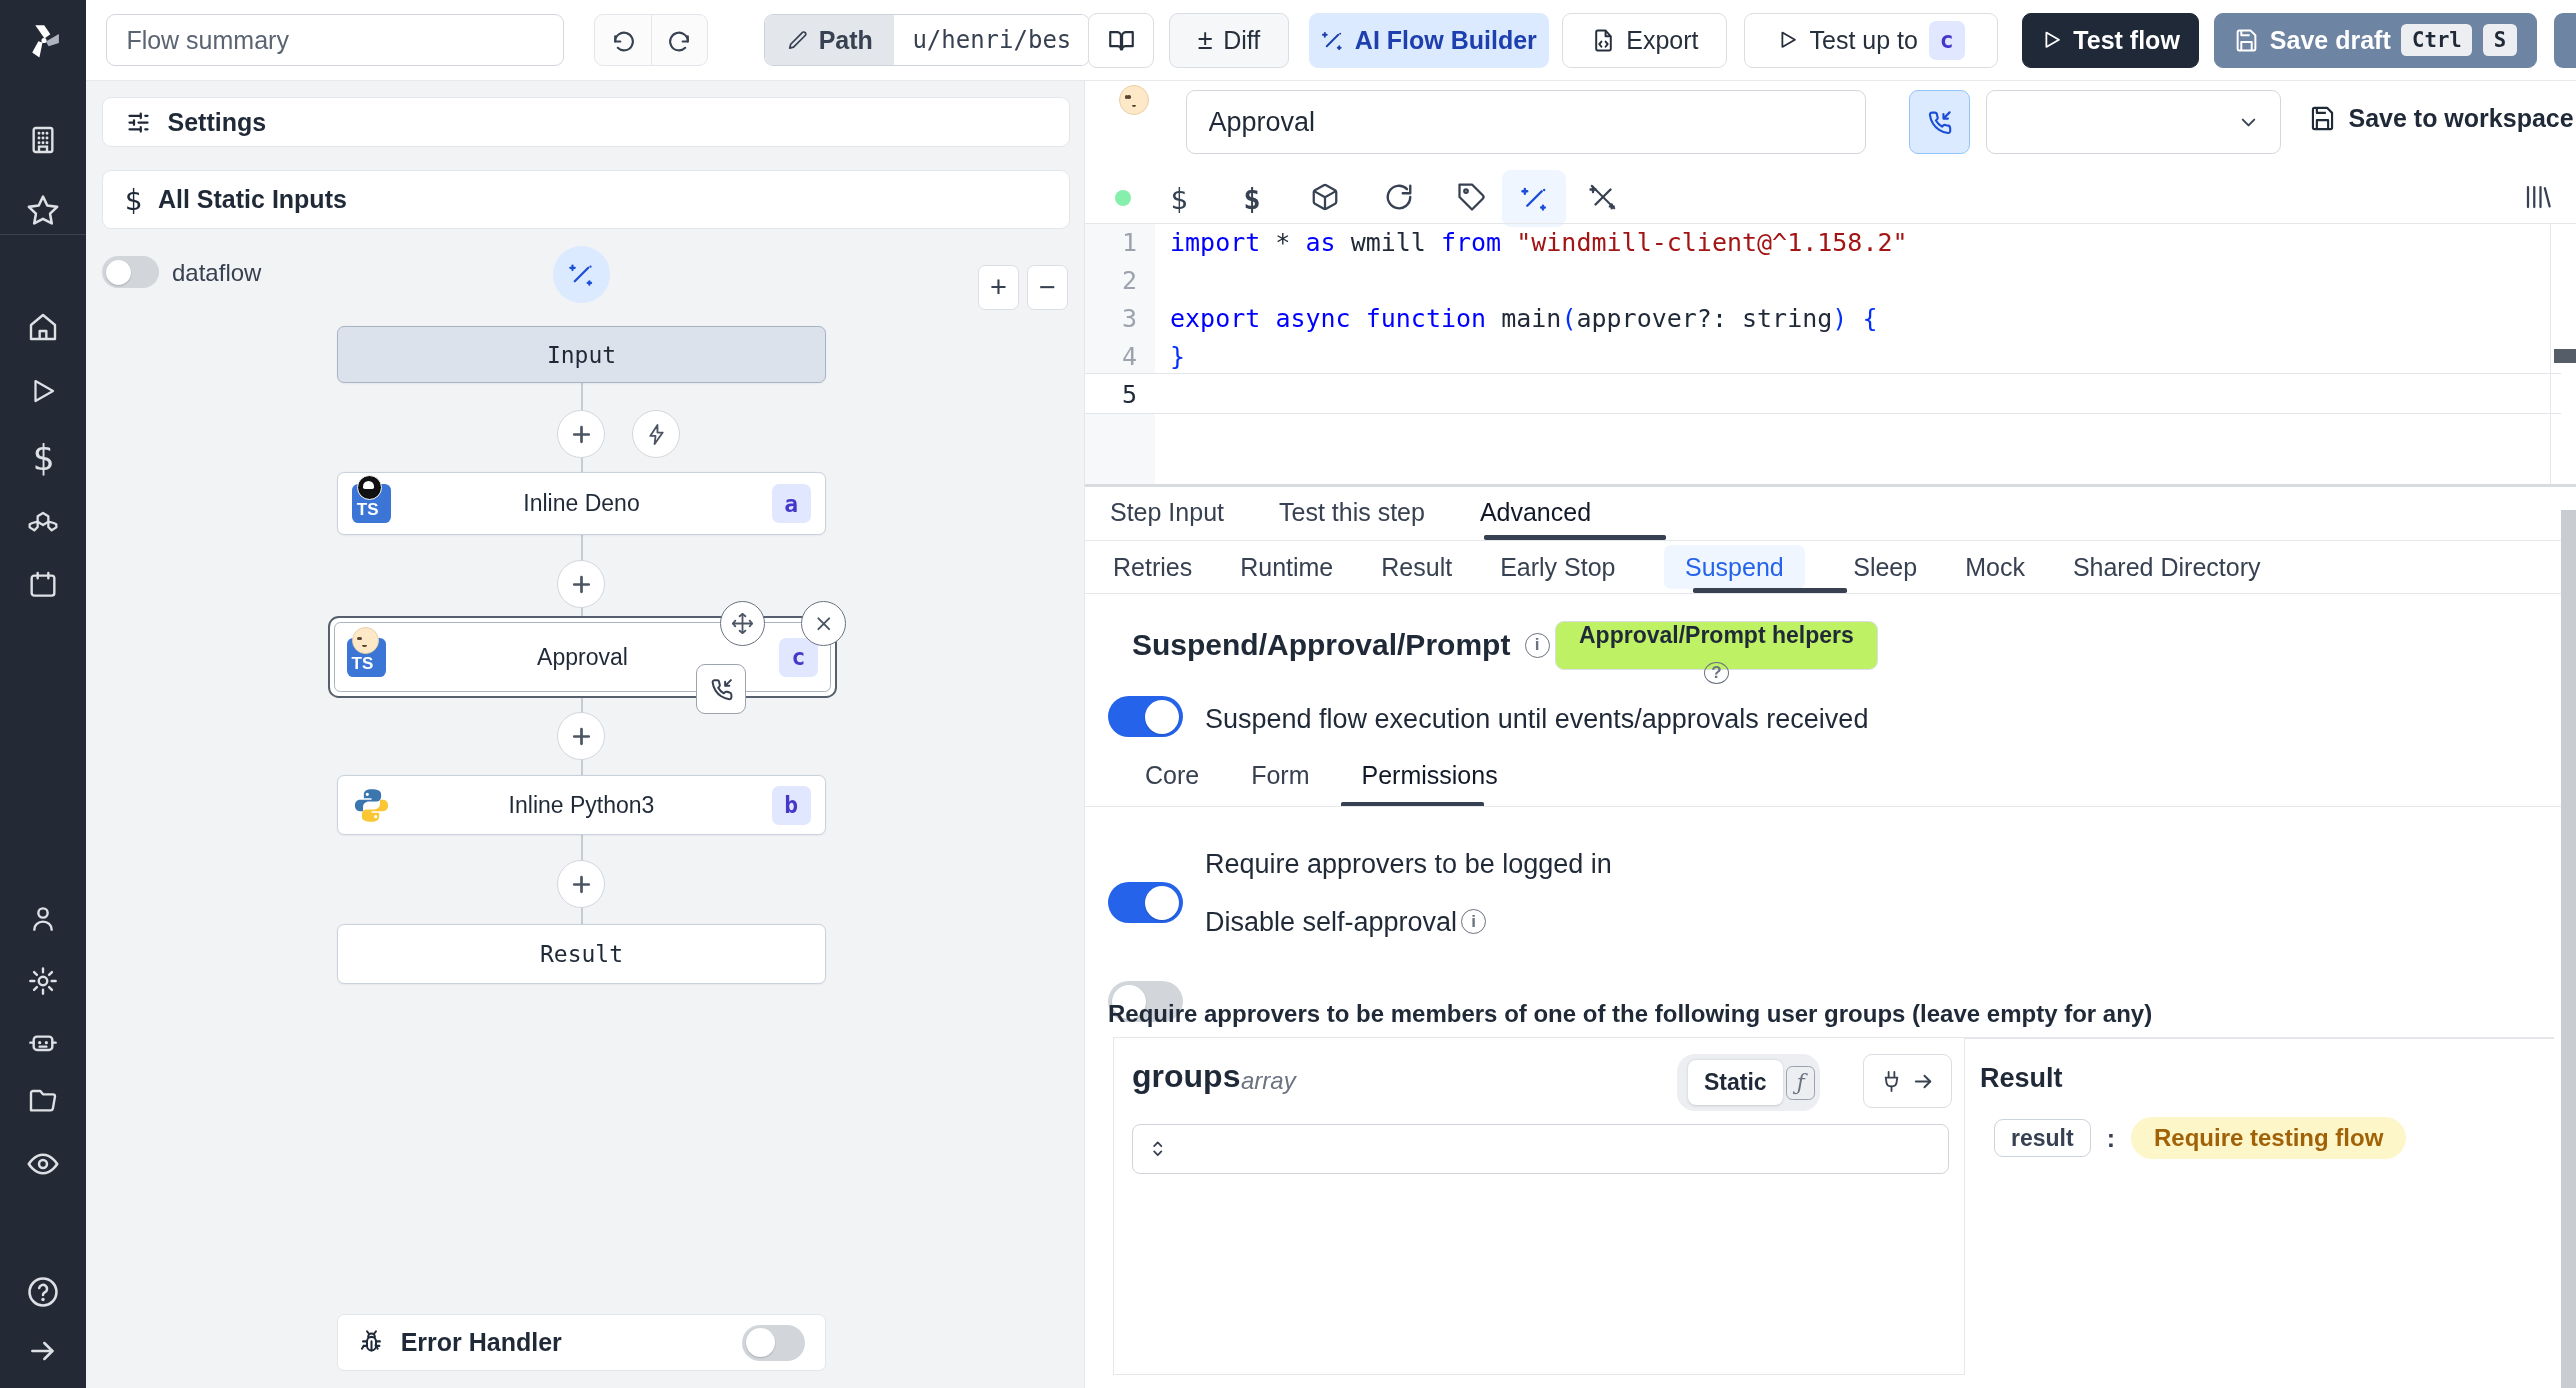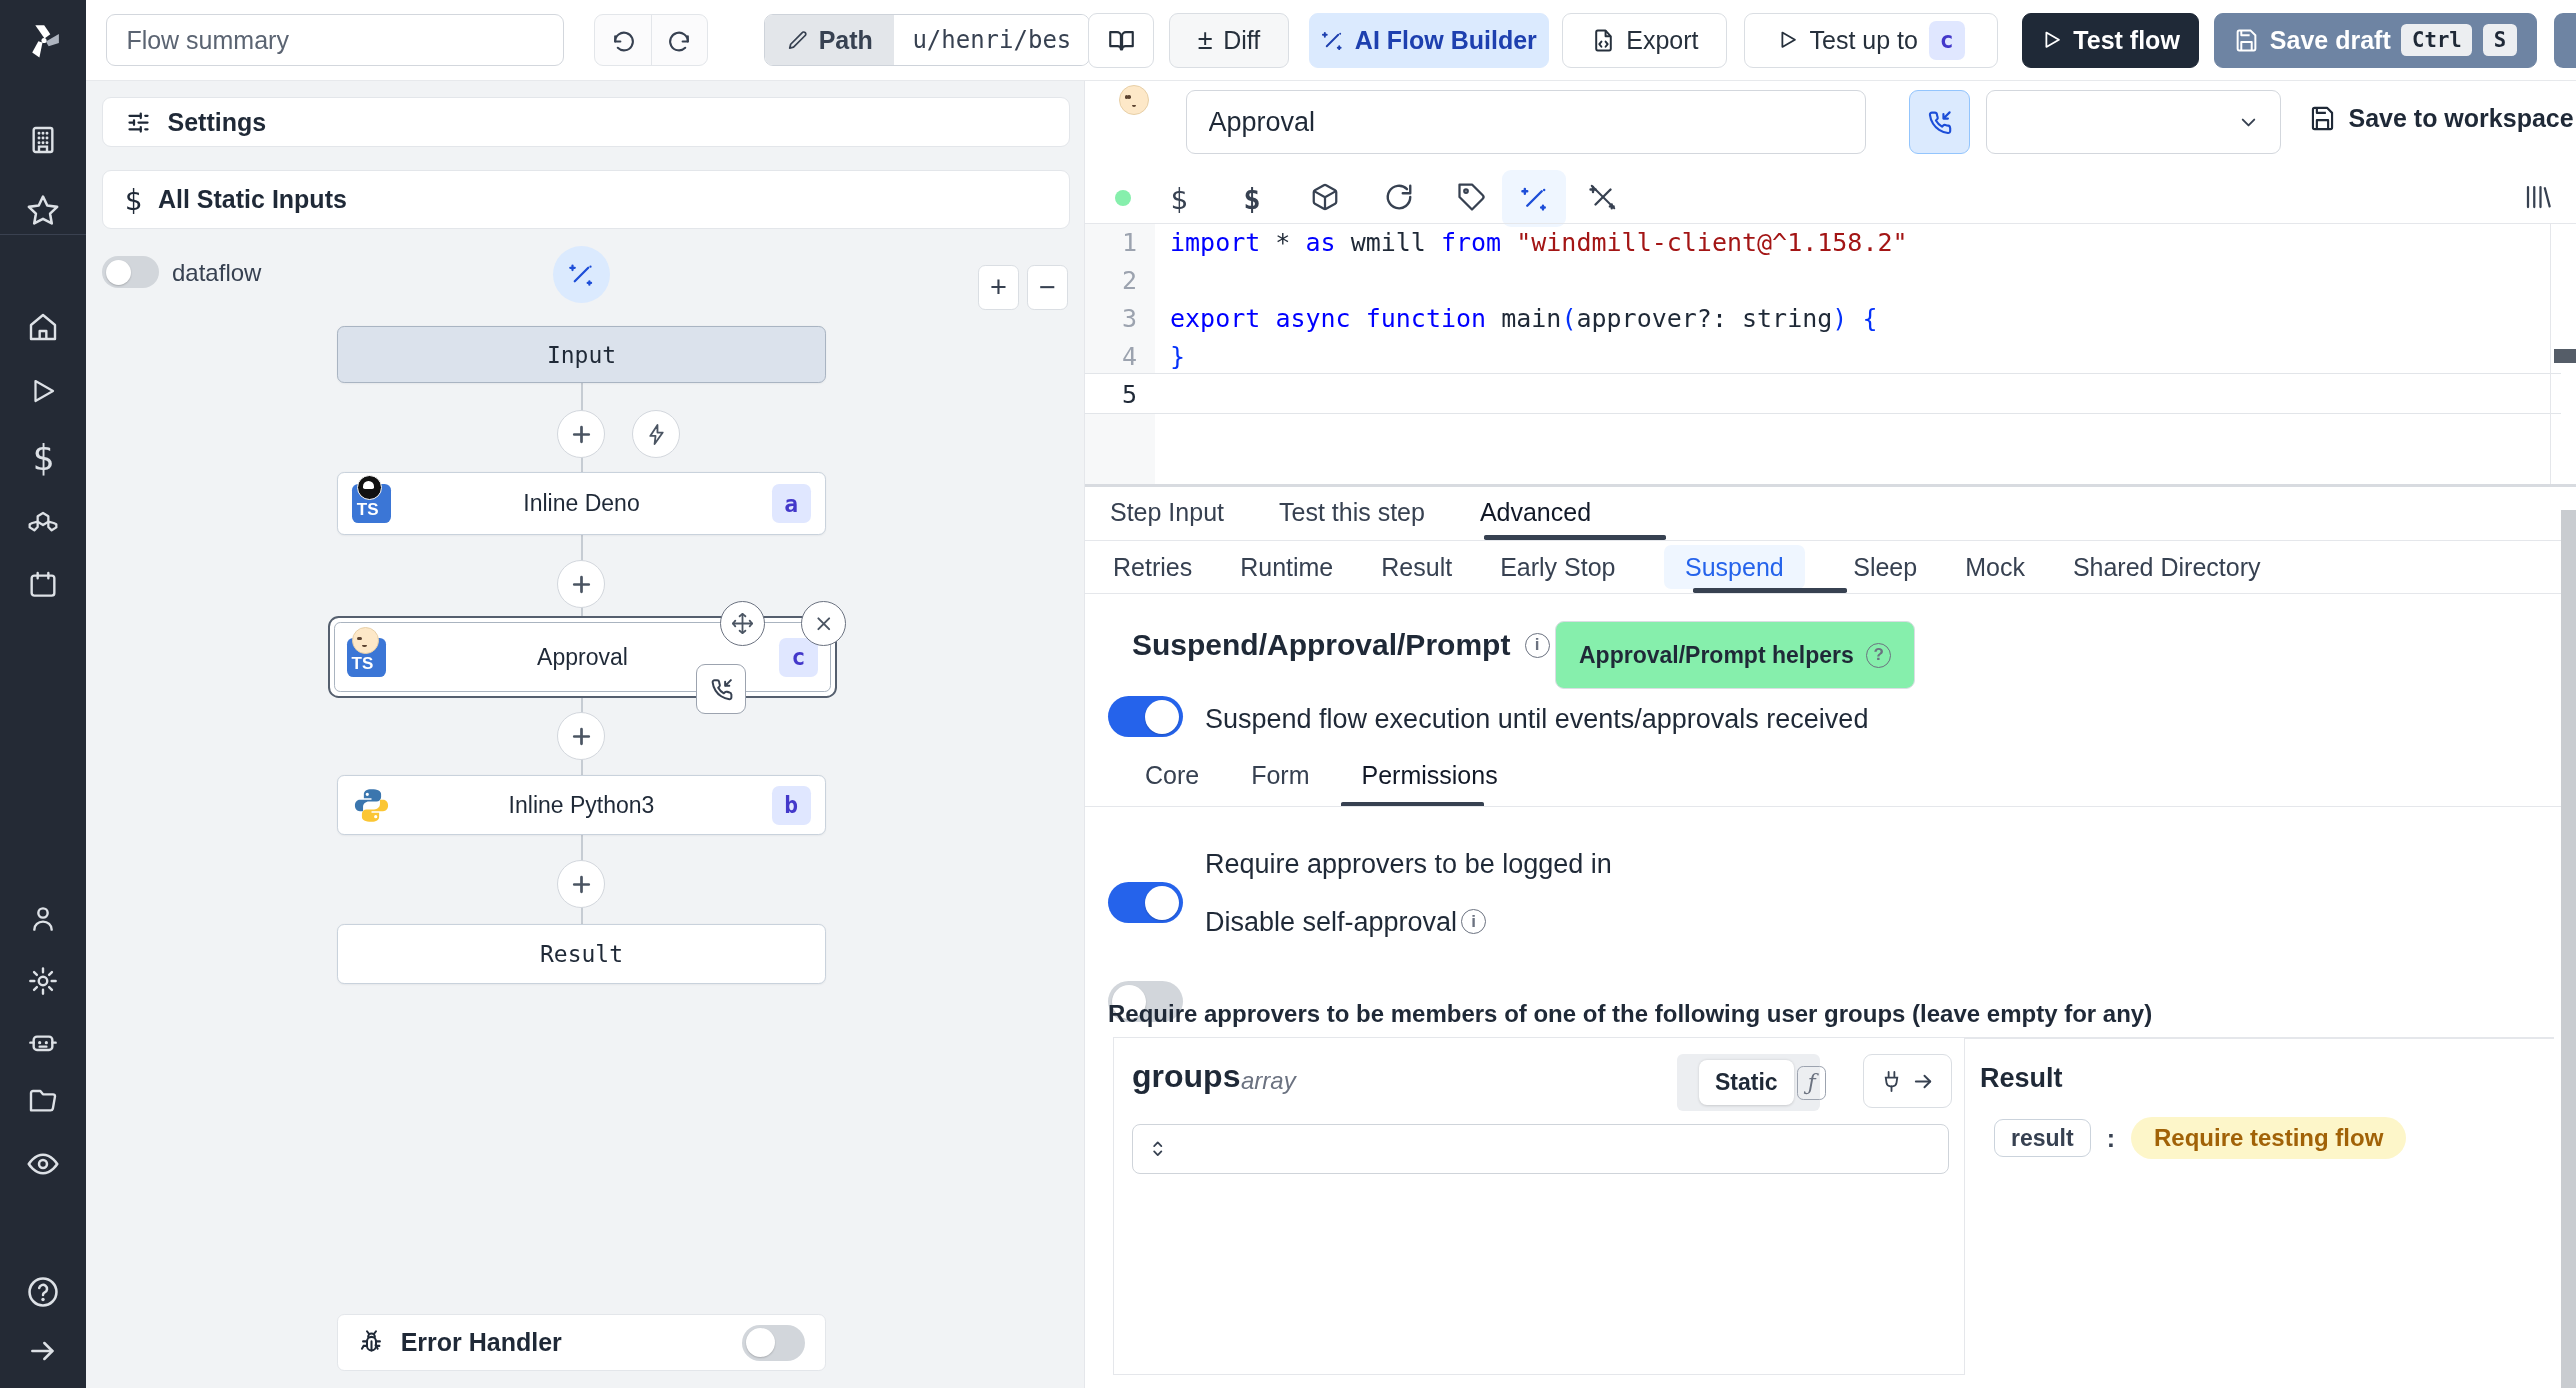--- a/index.html
+++ b/index.html
@@ -490,21 +490,21 @@
       <span class="tab">Shared Directory</span>
     </div>
     <div class="uline" style="left:608px; top:507px; width:154px;"></div>
     <div class="hr" style="top:512px;"></div>
 
     
     <div class="abs" style="left:23px; top:547px; display:flex; align-items:center; gap:14.3px;">
       <span style="font-size:30px; font-weight:700; color:#1f2937;margin-left:24px;">Suspend/Approval/Prompt</span>
       <span class="infoc">i</span>
     </div>
-    <button class="abs" style="left:470px; top:540px; height:68px; padding:0 23px; display:flex; align-items:center; gap:12.5px; background:#86efac; border:0.9px solid #dadee3; border-radius:9px; font-size:23px; font-weight:600; color:#1f2937; cursor:pointer; font-family:'Liberation Sans',sans-serif;">
+    <button class="abs" style="left:470px; top:540px; height:49px; padding:0 23px; display:flex; align-items:center; gap:12.5px; background:#bef264; border:0.9px solid #dadee3; border-radius:9px; font-size:23px; font-weight:600; color:#1f2937; cursor:pointer; font-family:'Liberation Sans',sans-serif;flex-direction:column;">
       <span>Approval/Prompt helpers</span>
       <span class="infoc">?</span>
     </button>
 
     <div class="abs tg lg on" style="left:23px; top:615px;">
         <span class="knob"></span>
       </div>
     <span class="abs label30" style="left:120px; top:623px;">Suspend flow execution until events/approvals received</span>
 
     <div class="abs" style="left:60px; top:680px; display:flex; gap:52px; font-size:25px; color:#374151;">
@@ -525,21 +525,21 @@
       </div>
     <span class="abs label30" style="left:120px; top:826px;">Disable self-approval</span>
     <span class="abs infoc" style="left:376px; top:828px;">i</span>
 
     <span class="abs" style="left:23px; top:919px; font-size:24px; font-weight:700; color:#1f2937;">Require approvers to be members of one of the following user groups (leave empty for any)</span>
 
     
     <div class="abs" style="left:28px; top:956px; width:852px; height:338px; background:#fff; border:1.8px solid #e5e7eb;">
       <span style="position:absolute; left:18px; top:19.7px; font-size:32px; font-weight:700; color:#1f2937;">groups</span>
       <span style="position:absolute; left:127px; top:29px; font-size:24px; font-style:italic; color:#6b7280;">array</span>
-      <div style="position:absolute; left:563px; top:16px; width:143px; height:57px; background:#eceef1; border-radius:6px; display:flex; align-items:center; padding:22px; gap:3.6px;">
+      <div style="position:absolute; left:563px; top:16px; width:143px; height:57px; background:#eceef1; border-radius:18px; display:flex; align-items:center; padding:11px; gap:3.6px;">
         <span style="background:#fff; border-radius:8px; box-shadow:0 0.9px 2.7px rgba(0,0,0,.15); padding:9px 16px; font-size:23px; font-weight:600; color:#1f2937; cursor:pointer;">Static</span>
         <span style="width:36px; height:41px; display:flex; align-items:center; justify-content:center; cursor:pointer;">
           <span style="border:1.8px solid #9ca3af; border-radius:6.3px; width:29px; height:34px; display:flex; align-items:center; justify-content:center; font-size:21.5px; font-style:italic; color:#6b7280; font-family:'DejaVu Serif',serif;">ƒ</span>
         </span>
       </div>
       <button style="position:absolute; left:749px; top:16px; width:89px; height:54px; background:#fff; border:0.9px solid #dadee3; border-radius:9px; display:flex; align-items:center; justify-content:center; gap:9px; cursor:pointer;">
         <svg viewBox="0 0 24 24" width="23" height="23" fill="none" stroke="#374151" stroke-width="1.9" stroke-linecap="round">
             <path d="M9 2v6M15 2v6M6 8h12l-.8 5.5A4.2 4.2 0 0 1 13 17h-2a4.2 4.2 0 0 1-4.2-3.5z"></path>
             <path d="M12 17v5"></path>
           </svg>

